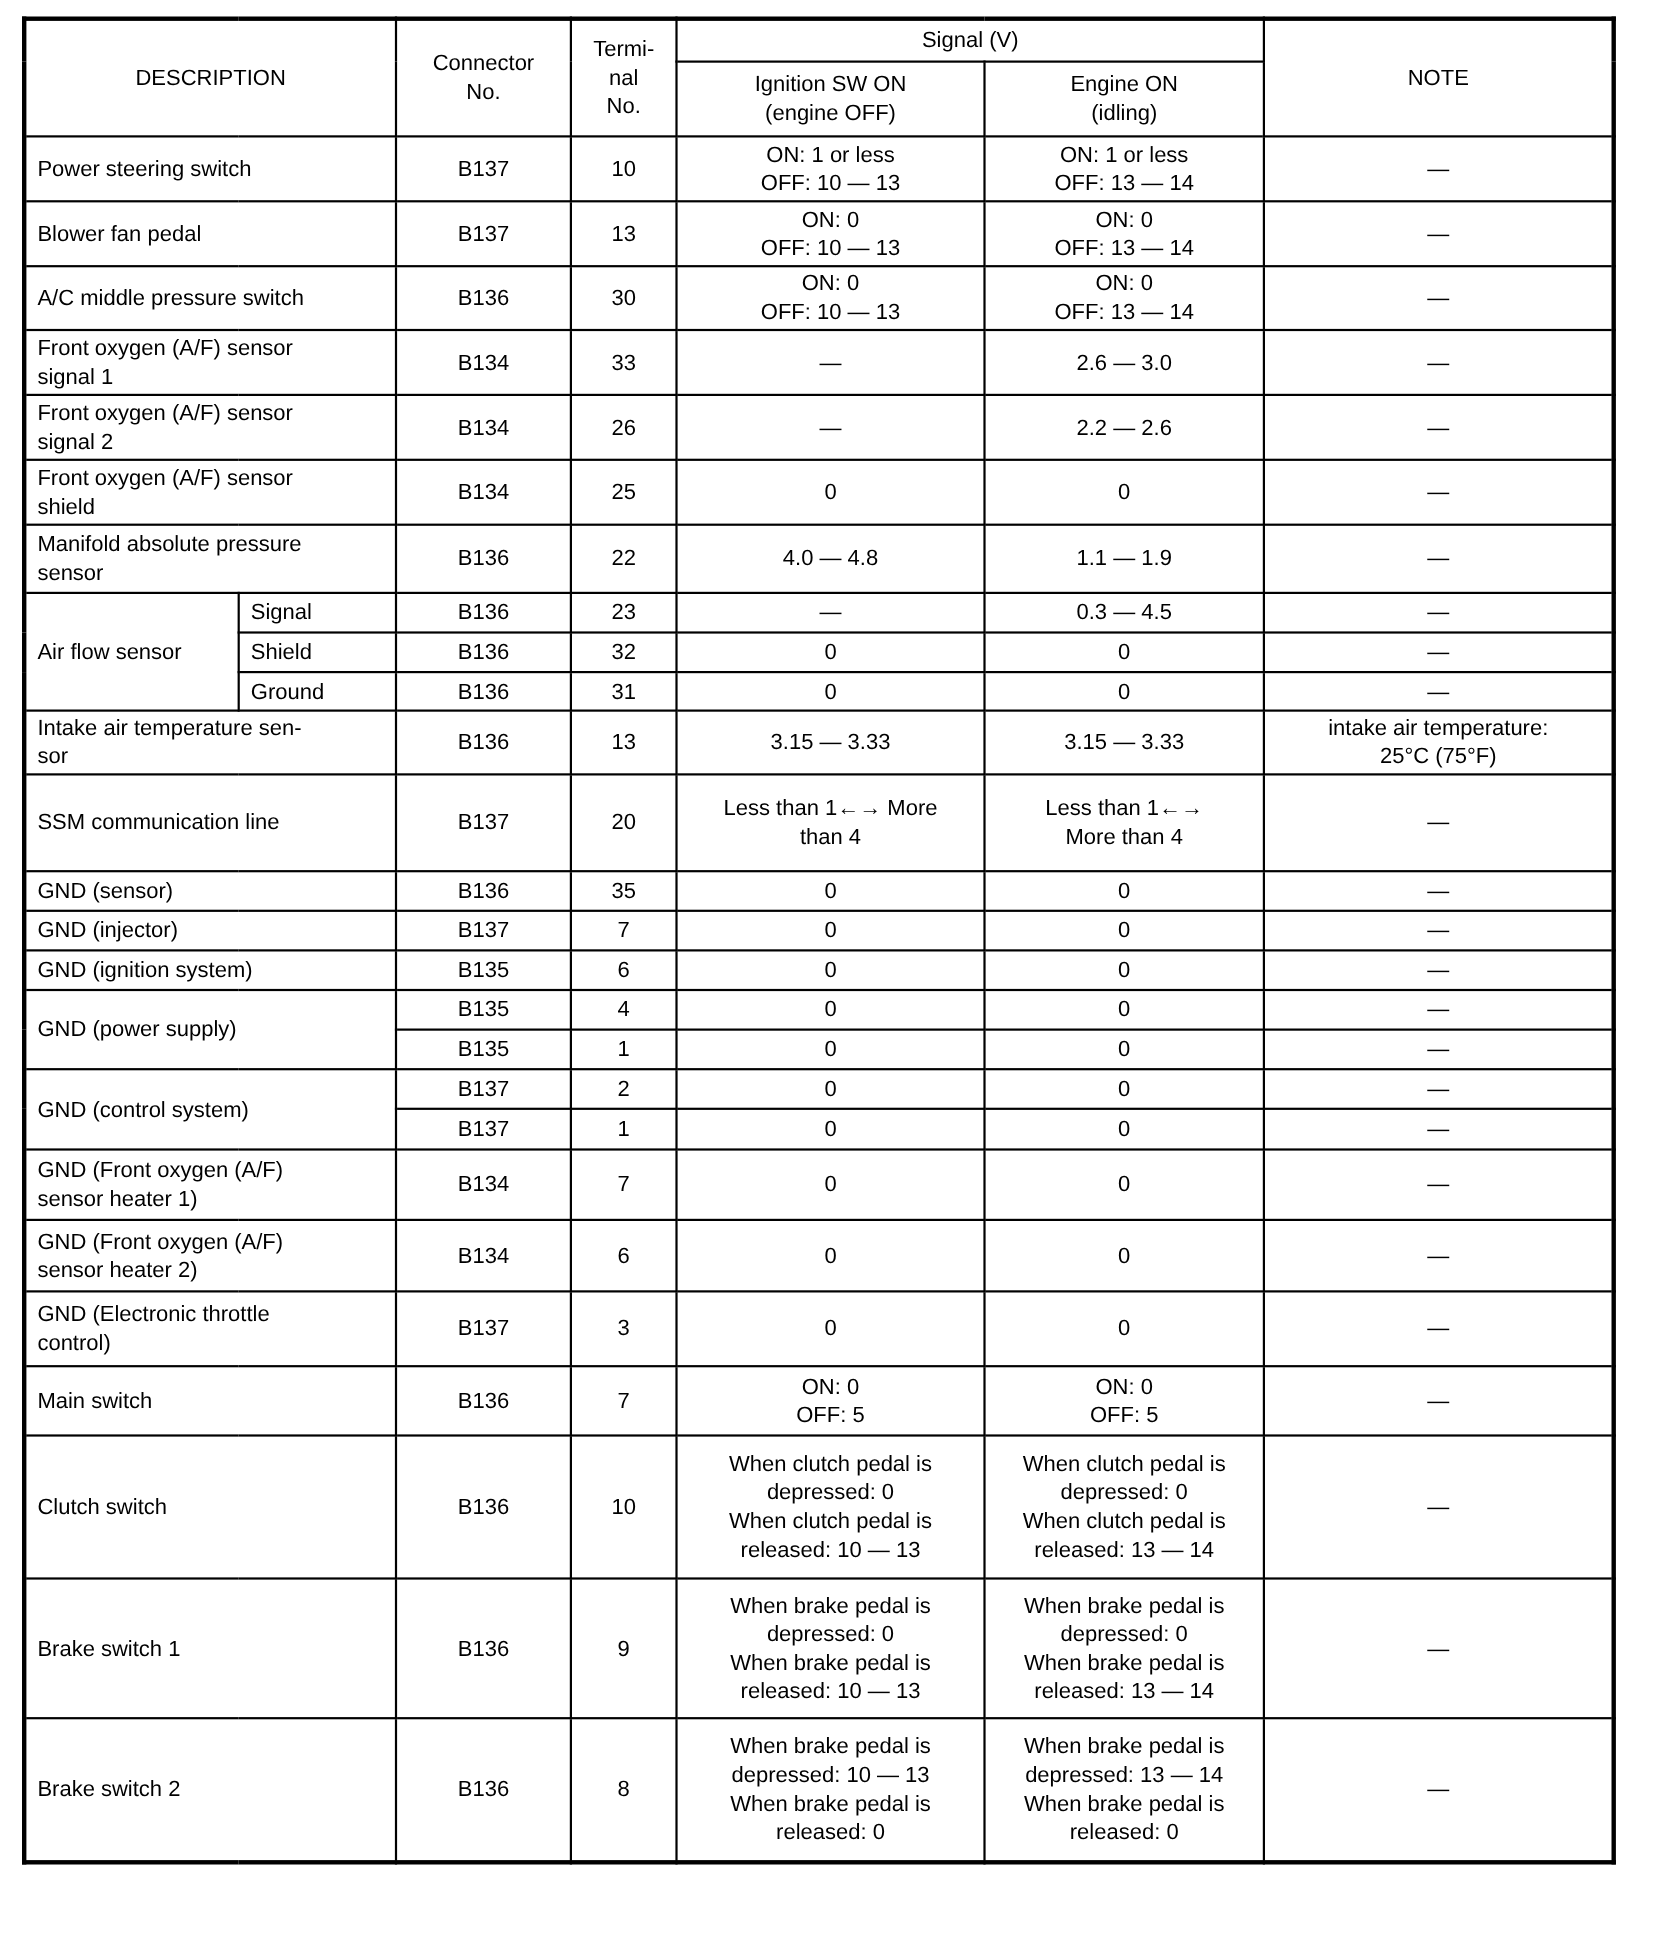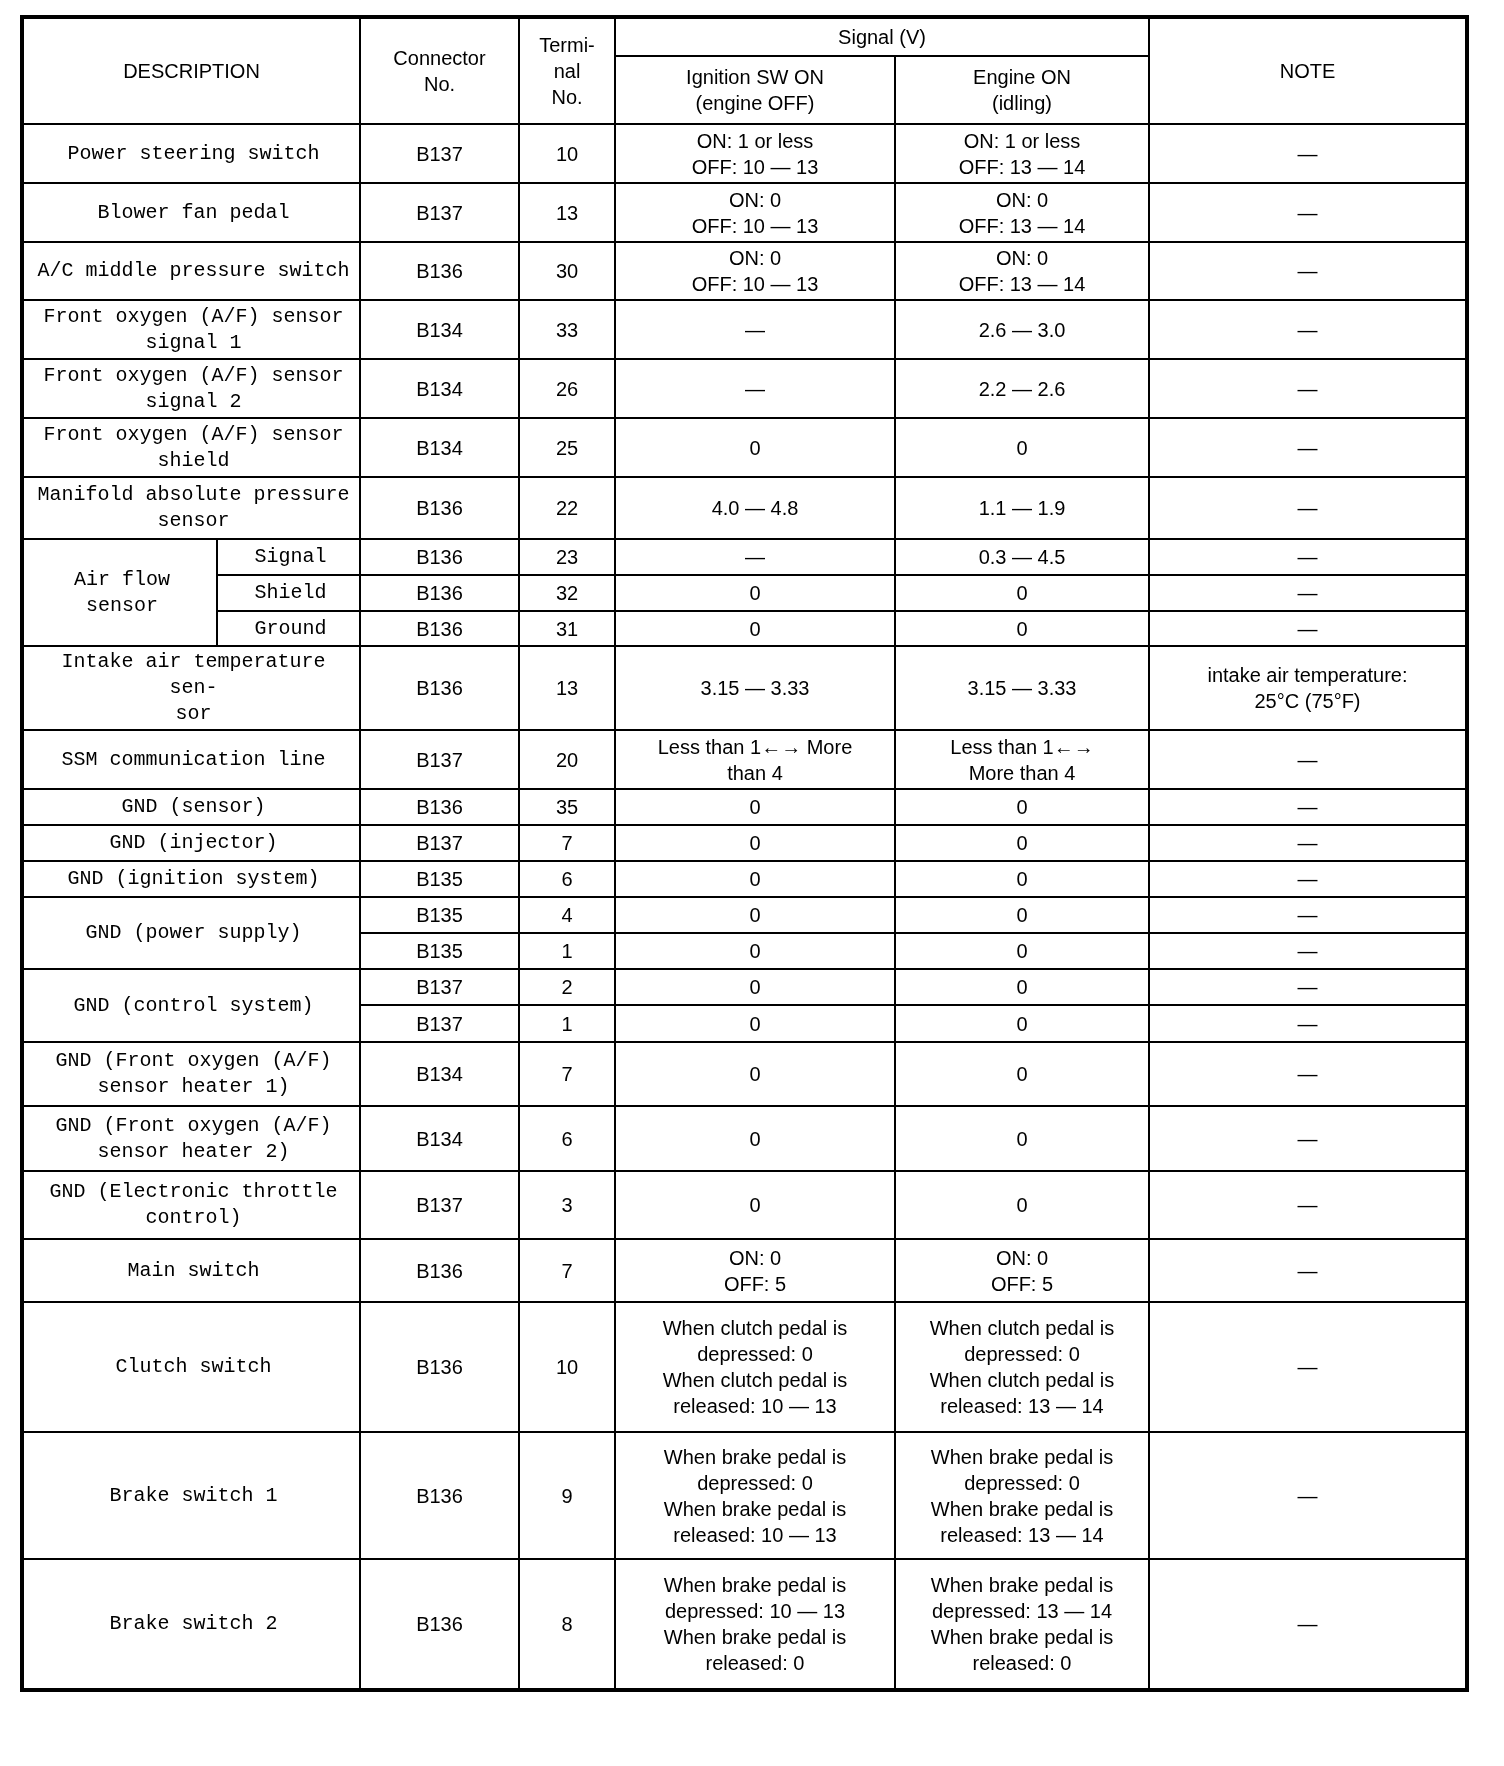--- a/index.html
+++ b/index.html
@@ -23,23 +23,22 @@
     white-space: pre-line;
     text-align: center;
     vertical-align: middle;
     font-size: 20px;
     font-weight: normal;
     line-height: 1.3;
     padding: 2px 6px;
     overflow: hidden;
   }
   .sigtable td.desc, .sigtable td.sub, .sigtable td.group {
-    text-align: center;
+    text-align: left;
     padding-left: 10px;
-    font-family: Liberation Mono, monospace;
   }
   .sigtable thead th { font-size: 20px; }
 </style>
 </head>
 <body>
 
 <div class="page">
   <table class="sigtable">
     <colgroup>
       <col style="width:195px">
@@ -163,21 +162,21 @@
       <tr style="height:57px">
         <td class="desc" colspan="2">Intake air temperature sen-
 sor</td>
         <td>B136</td>
         <td>13</td>
         <td>3.15 — 3.33</td>
         <td>3.15 — 3.33</td>
         <td>intake air temperature:
 25°C (75°F)</td>
       </tr>
-      <tr style="height:59px">
+      <tr style="height:88px">
         <td class="desc" colspan="2">SSM communication line</td>
         <td>B137</td>
         <td>20</td>
         <td>Less than 1←→ More
 than 4</td>
         <td>Less than 1←→
 More than 4</td>
         <td>—</td>
       </tr>
       <tr style="height:36px">

